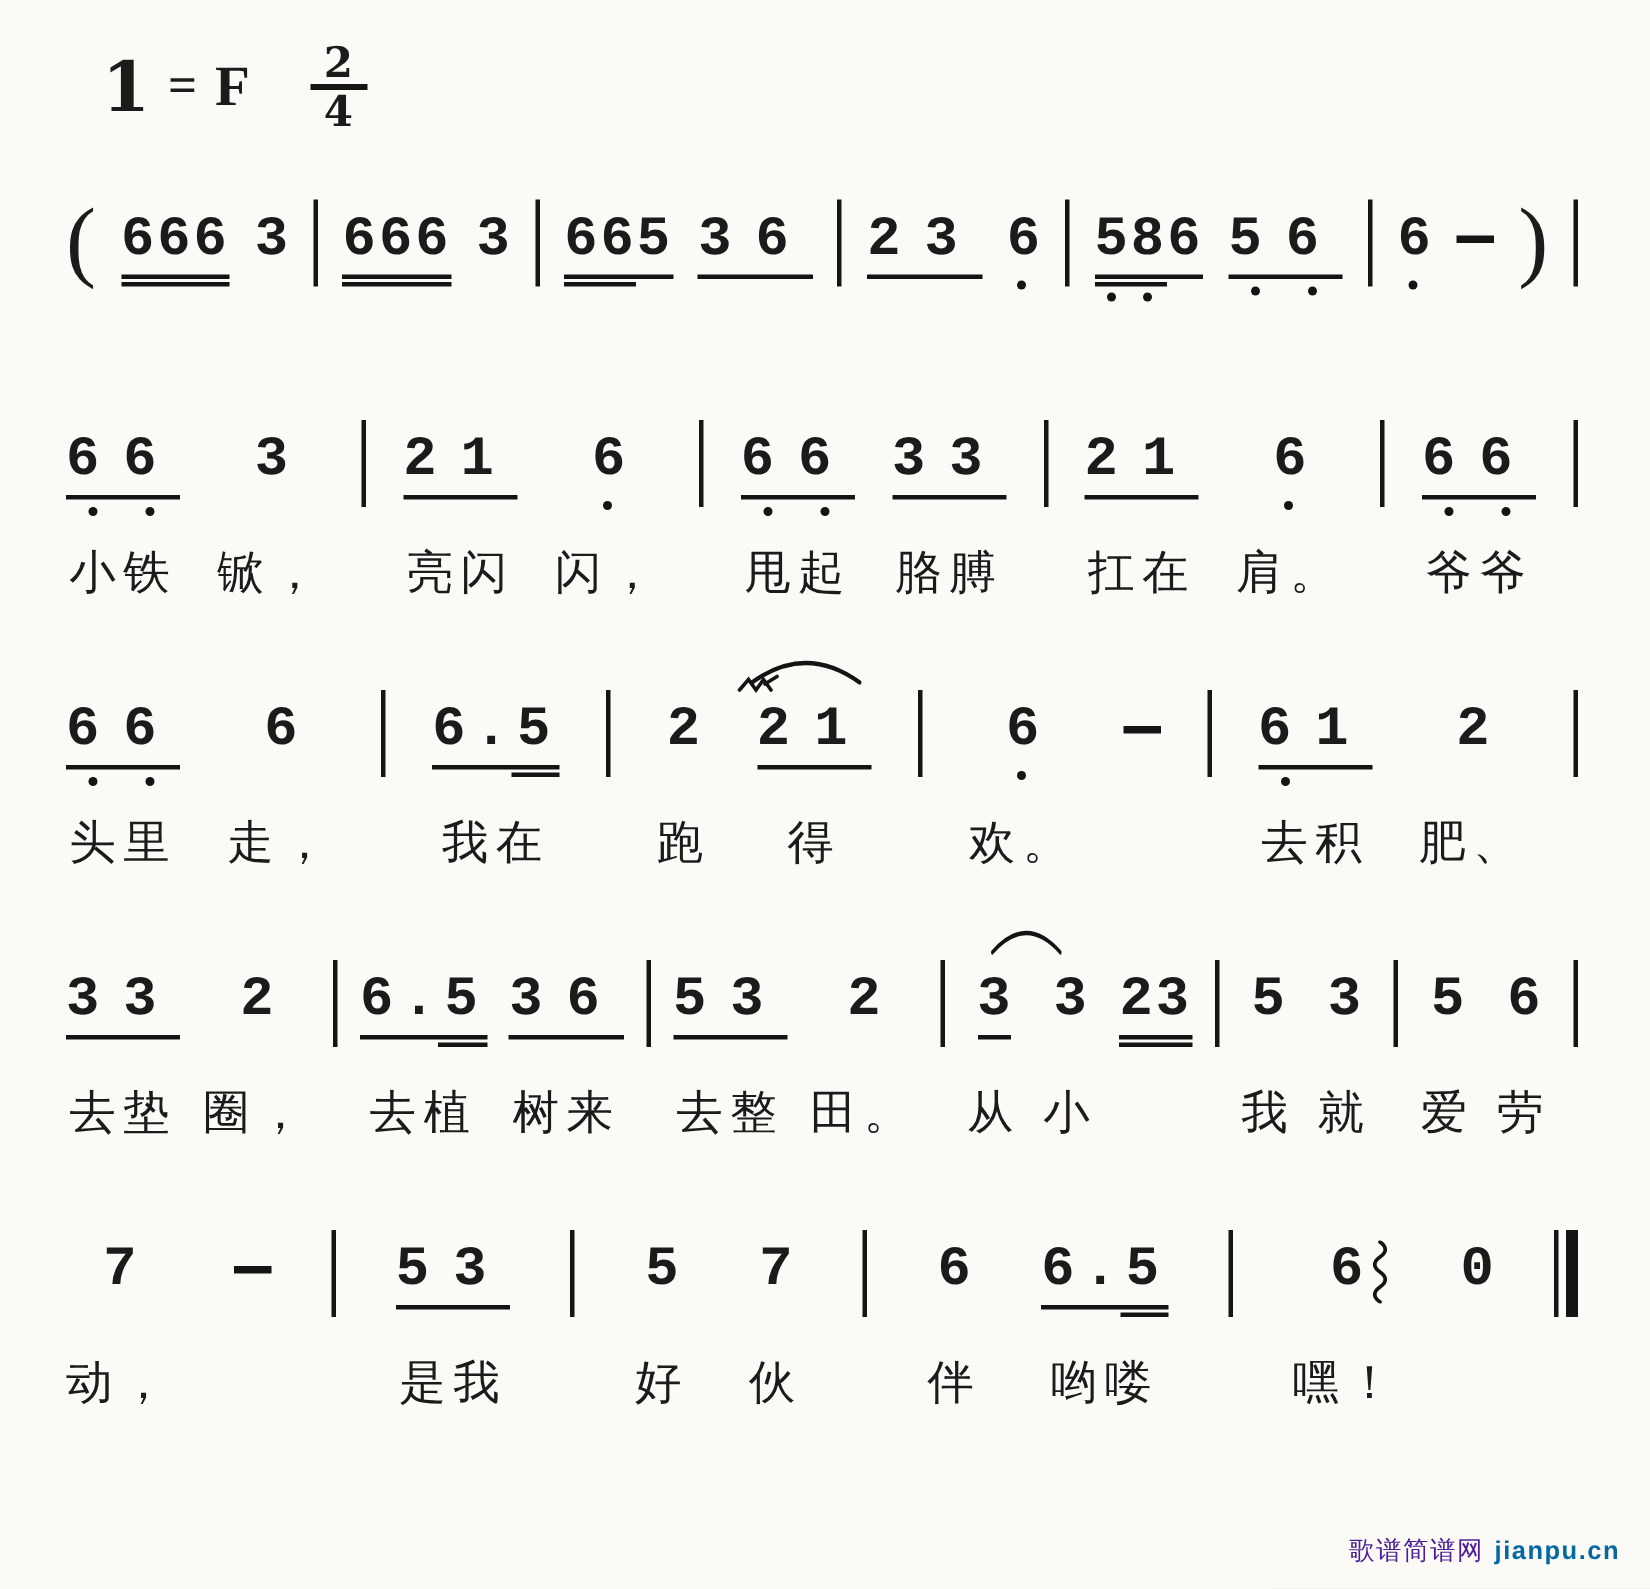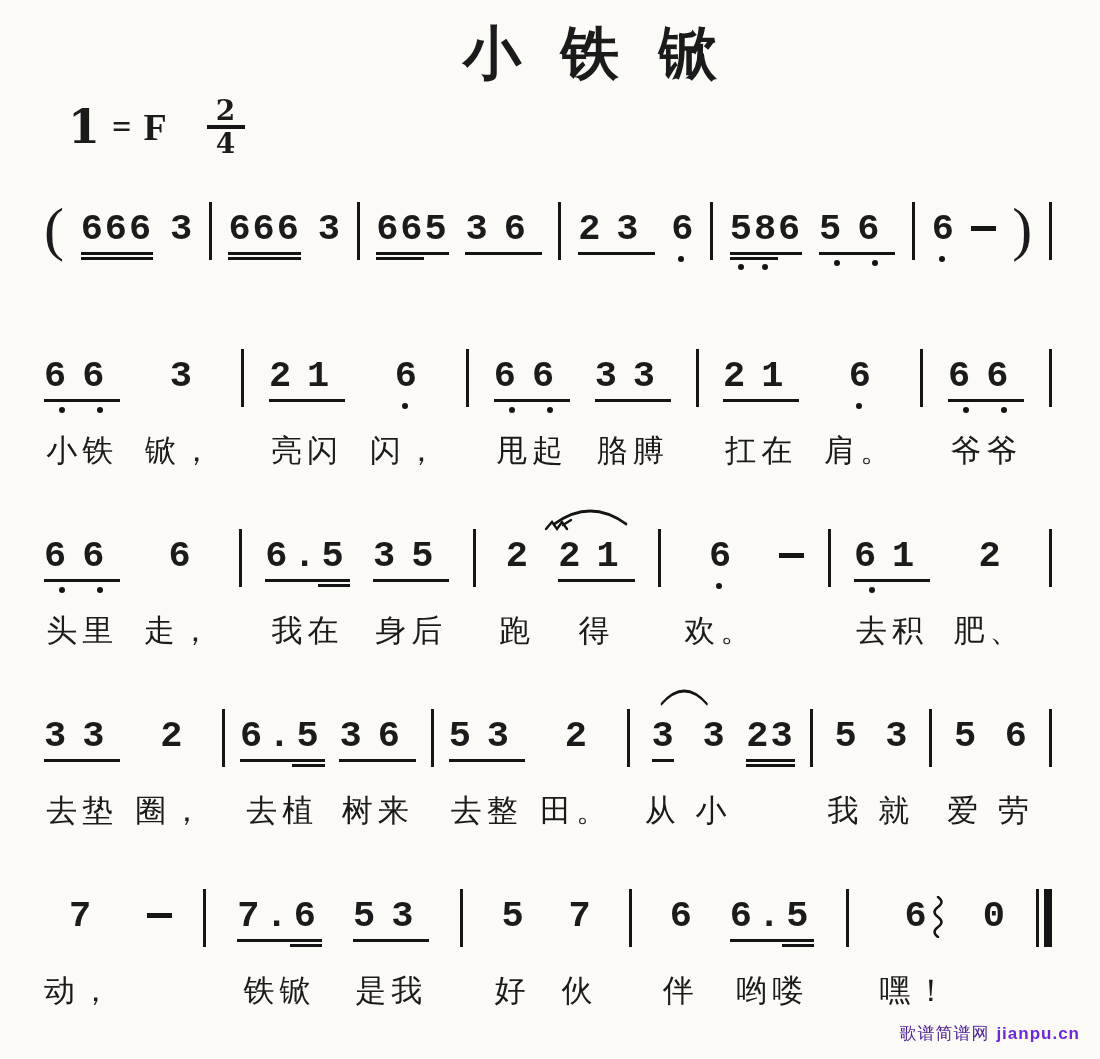--- a/index.html
+++ b/index.html
@@ -53,21 +53,20 @@
   .watermark{position:absolute;right:20px;bottom:14px;font-size:17px;
     font-family:"Liberation Sans",sans-serif;letter-spacing:1px;}
   .wm-site{color:#4c1d95;}
   .wm-url{margin-left:7px;font-weight:bold;}
 </style>
 </head>
 <body>
 
 <div class="page">
 
-  <h1 class="title">小铁锨</h1>
 
   <div class="credits">
   </div>
 
   <div class="keysig">
     <span class="k1">1</span>
     <span class="keq">=</span>
     <span class="kf">F</span>
     <span class="frac">
       <span>2</span>
@@ -178,24 +177,20 @@
           </div>
           <div class="tok">
             <div class="note"><span style="letter-spacing: 0px;">6</span></div>
             <div class="lyr">走，</div>
           </div>
           <div class="bar"></div>
           <div class="tok">
             <div class="note"><span style="letter-spacing: 6px;">6.5</span><div class="ul" style="left: 0px; right: 0px; bottom: -6px;"></div><div class="ul" style="left: 62%; width: 38%; bottom: -11px;"></div></div>
             <div class="lyr">我在</div>
           </div>
-          <div class="tok">
-            <div class="note"><span style="letter-spacing: 16px;">35</span><div class="ul" style="left: 0px; right: 0px; bottom: -6px;"></div></div>
-            <div class="lyr">身后</div>
-          </div>
           <div class="bar"></div>
           <div class="tok">
             <div class="note"><span style="letter-spacing: 0px;">2</span></div>
             <div class="lyr">跑</div>
           </div>
           <div class="tok">
             <div class="note"><span style="letter-spacing: 16px;">21</span><div class="ul" style="left: 0px; right: 0px; bottom: -6px;"></div><svg width="100%" height="20" viewBox="0 0 100 20" class="slur" preserveAspectRatio="none">
                 <path d="M3,18 Q50,-8 97,18" fill="none" stroke="#141414" stroke-width="3" stroke-linecap="round"></path>
               </svg><svg width="30" height="14" viewBox="0 0 30 14" class="mord" preserveAspectRatio="none">
                 <path d="M2,11 L8,4 L13,11 L18,4 L23,11 M19,7 L27,2" fill="none" stroke="#141414" stroke-width="2.4" stroke-linecap="round"></path>
@@ -289,24 +284,20 @@
         <div class="line">
           <div class="tok">
             <div class="note"><span style="letter-spacing: 0px;">7</span></div>
             <div class="lyr">动，</div>
           </div>
           <div class="tok">
             <div class="dash"></div>
           </div>
           <div class="bar"></div>
           <div class="tok">
-            <div class="note"><span style="letter-spacing: 6px;">7.6</span><div class="ul" style="left: 0px; right: 0px; bottom: -6px;"></div><div class="ul" style="left: 62%; width: 38%; bottom: -11px;"></div></div>
-            <div class="lyr">铁锨</div>
-          </div>
-          <div class="tok">
             <div class="note"><span style="letter-spacing: 16px;">53</span><div class="ul" style="left: 0px; right: 0px; bottom: -6px;"></div></div>
             <div class="lyr">是我</div>
           </div>
           <div class="bar"></div>
           <div class="tok">
             <div class="note"><span style="letter-spacing: 0px;">5</span></div>
             <div class="lyr">好</div>
           </div>
           <div class="tok">
             <div class="note"><span style="letter-spacing: 0px;">7</span></div>
@@ -333,16 +324,16 @@
           </div>
           <div class="endbar">
             <div class="eb1"></div>
             <div class="eb2"></div>
           </div>
         </div>
       </div>
     </div>
 
   <div class="watermark">
-    <span class="wm-site">歌谱简谱网</span><span class="wm-url" style="color: #6d28d9;">jianpu.cn</span>
+    <span class="wm-site">歌谱简谱网</span><span class="wm-url" style="color: #0369a1;">jianpu.cn</span>
   </div>
 
 </div>
 
 </body></html>

